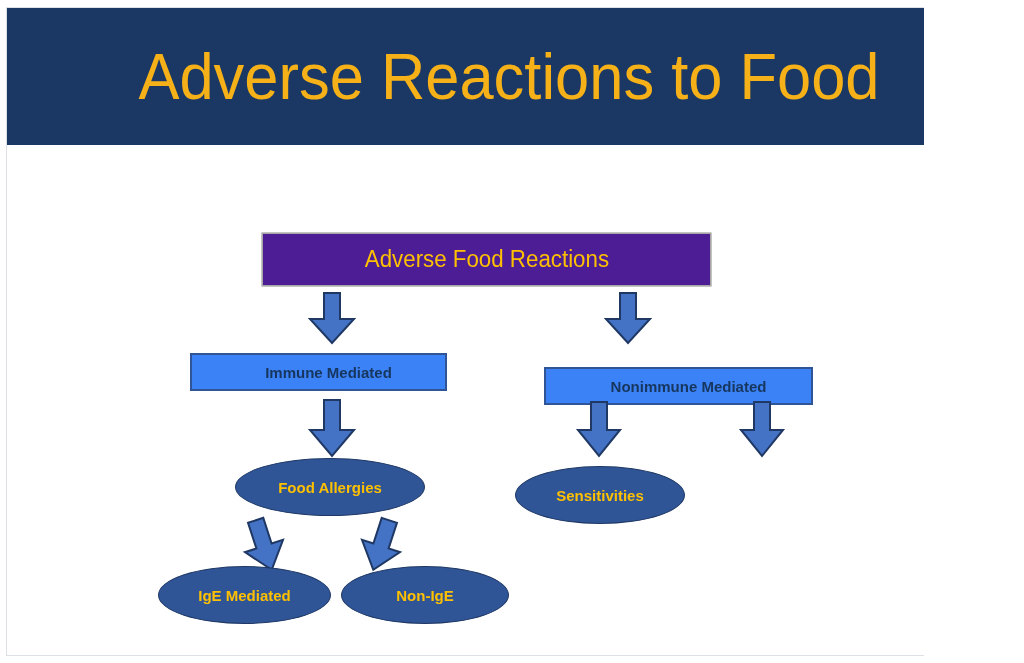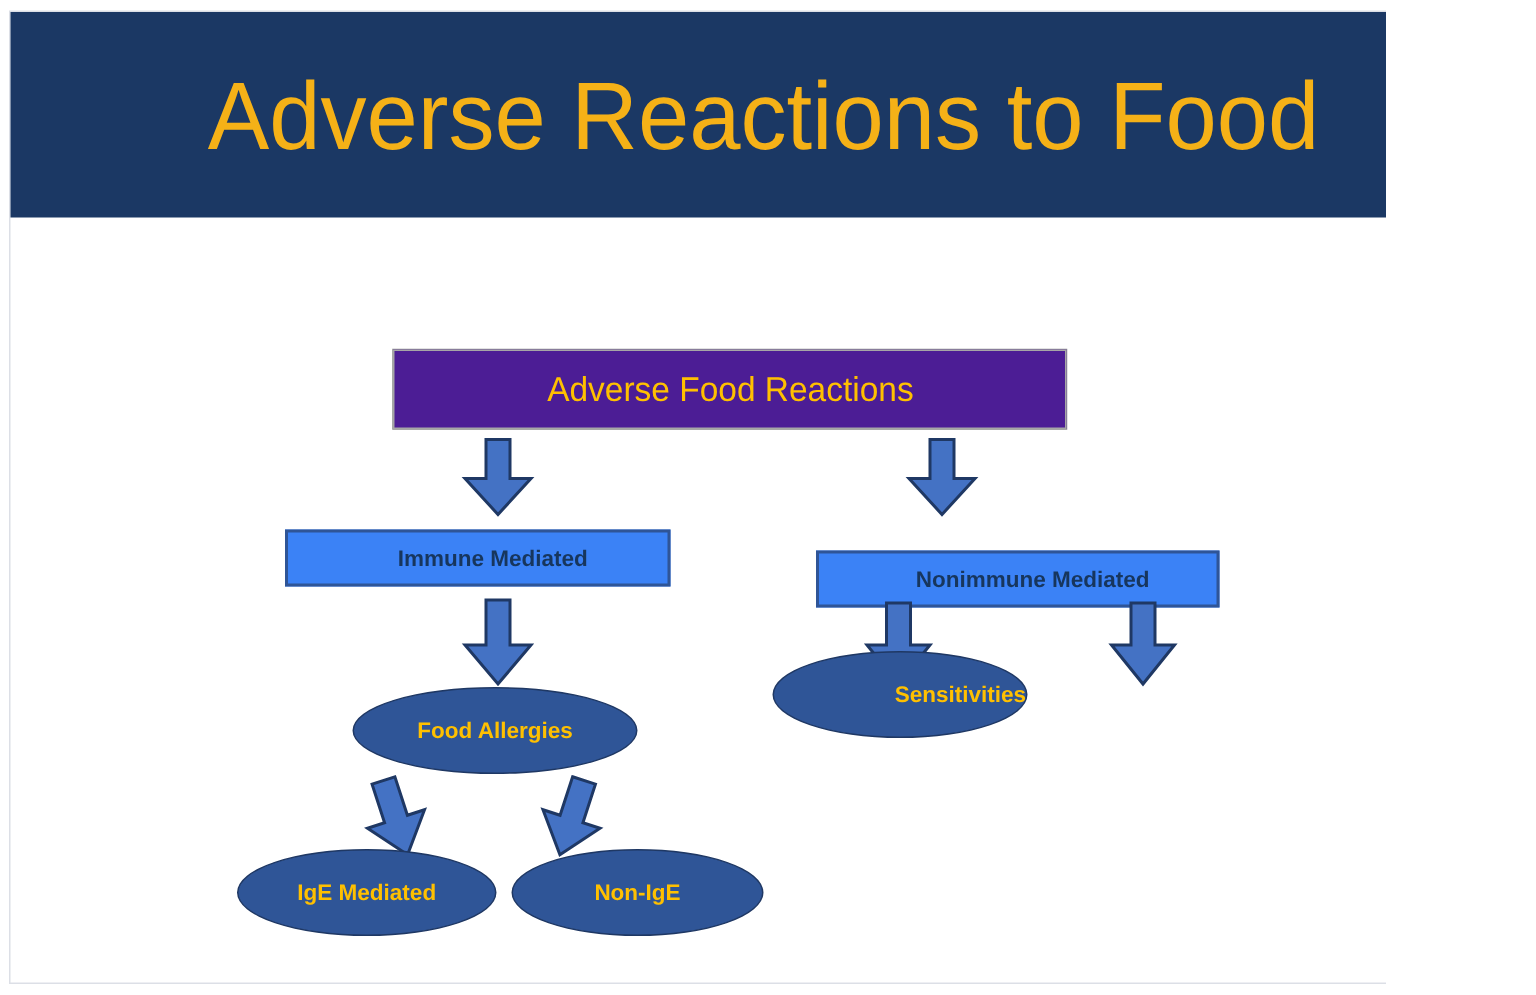--- a/index.html
+++ b/index.html
@@ -153,21 +153,21 @@
   <div class="arrow" style="left:737px; top:402px;">
     <svg width="50" height="56" viewBox="0 0 50 56" aria-hidden="true">
       <polygon points="17,0 33,0 33,28 46,28 25,54 4,28 17,28" fill="#4472c4" stroke="#1f3864" stroke-width="2"></polygon>
     </svg>
   </div>
 
   <div class="node ellipse" style="left:235px; top:458px; width:190px; height:58px;">
     <span class="node-label">Food Allergies</span>
   </div>
 
-  <div class="node ellipse" style="left:515px; top:434px; width:170px; height:58px;justify-content:flex-end;">
+  <div class="node ellipse" style="left:515px; top:466px; width:170px; height:58px;">
     <span class="node-label">Sensitivities</span>
   </div>
 
 
   <div class="arrow" style="left:241px; top:519px; transform: rotate(-18deg);">
     <svg width="46" height="54" viewBox="0 0 46 54" aria-hidden="true">
       <polygon points="15,0 31,0 31,27 43,27 23,52 3,27 15,27" fill="#4472c4" stroke="#1f3864" stroke-width="2"></polygon>
     </svg>
   </div>
 

